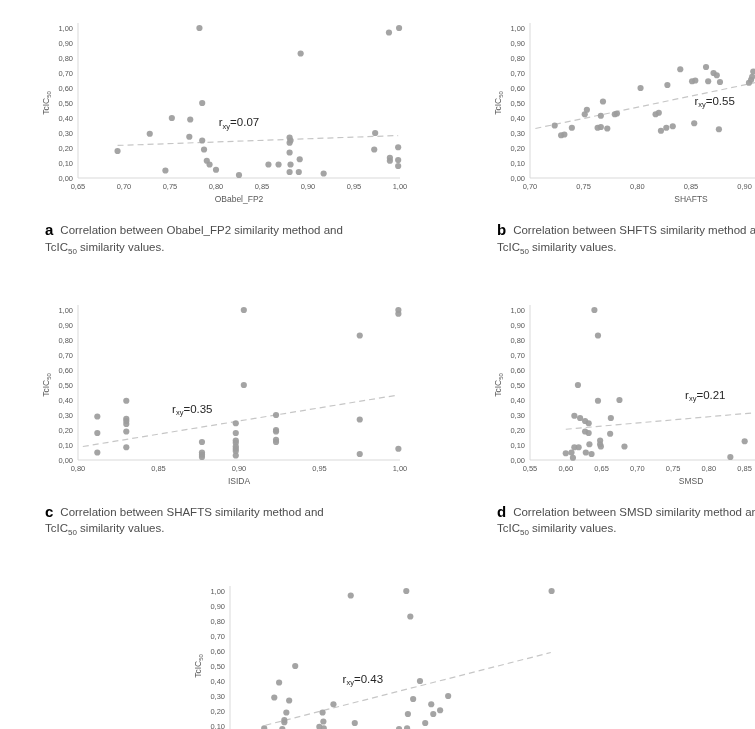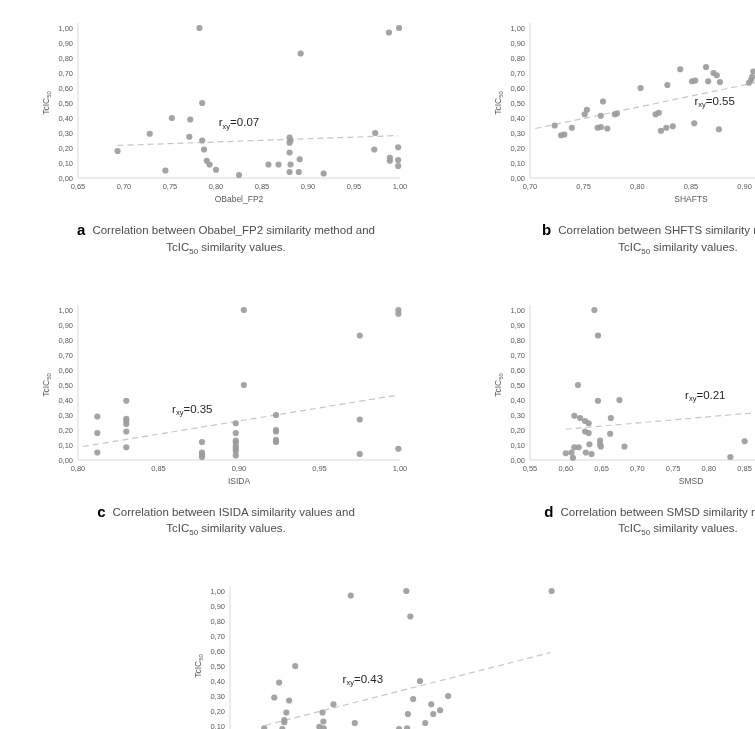--- a/index.html
+++ b/index.html
@@ -2,21 +2,21 @@
 <html><head>
 <meta charset="utf-8">
 <style>
   html,body{margin:0;padding:0;background:#ffffff;}
   body{font-family:"Liberation Sans",sans-serif;}
   .figure{width:755px;height:729px;box-sizing:border-box;padding-top:2px;overflow:hidden;background:#fff;}
   .row{display:flex;justify-content:space-between;margin-bottom:10px;}
   .row.center{justify-content:center;margin-bottom:0;}
   .panel{width:377px;display:flex;flex-direction:column;align-items:center;}
   .panel svg{display:block;}
-  .caption{text-align:center;font-size:11.5px;color:#4d4d4d;line-height:1.32;margin-top:4px;width:362px;}
+  .caption{text-align:left;font-size:11.5px;color:#4d4d4d;line-height:1.32;margin-top:4px;width:362px;}
   .cap-letter{font-weight:bold;font-size:15px;color:#000;margin-right:7px;vertical-align:-1px;}
   .caption sub{font-size:8px;}
 </style>
 </head>
 <body>
 
 <div class="figure">
   <div class="row">
     <figure class="panel">
       <svg width="372" height="198" viewBox="0 0 372 198">
@@ -203,21 +203,21 @@
           <circle cx="236.03000000000003" cy="139.75" r="3.1" fill="#9c9c9c" fill-opacity="0.92"></circle>
           <circle cx="236.03000000000003" cy="142" r="3.1" fill="#9c9c9c" fill-opacity="0.92"></circle>
           <circle cx="319.74999999999994" cy="35.5" r="3.1" fill="#9c9c9c" fill-opacity="0.92"></circle>
           <circle cx="319.74999999999994" cy="119.5" r="3.1" fill="#9c9c9c" fill-opacity="0.92"></circle>
           <circle cx="319.74999999999994" cy="154" r="3.1" fill="#9c9c9c" fill-opacity="0.92"></circle>
           <circle cx="358.39" cy="10" r="3.1" fill="#9c9c9c" fill-opacity="0.92"></circle>
           <circle cx="358.39" cy="13.75" r="3.1" fill="#9c9c9c" fill-opacity="0.92"></circle>
           <circle cx="358.39" cy="148.75" r="3.1" fill="#9c9c9c" fill-opacity="0.92"></circle>
           <text x="152.30999999999995" y="112.75" text-anchor="middle" font-size="11.5" fill="#262626"><tspan>r</tspan><tspan font-size="7.5" dy="2.5">xy</tspan><tspan font-size="11.5" dy="-2.5">=0.35</tspan></text>
         </svg>
-      <figcaption class="caption"><span class="cap-letter">c</span><span>Correlation between ISIDA similarity values and</span><br><span>TcIC<sub>50</sub> similarity values.</span></figcaption>
+      <figcaption class="caption"><span class="cap-letter">c</span><span>Correlation between SHAFTS similarity method and</span><br><span>TcIC<sub>50</sub> similarity values.</span></figcaption>
     </figure>
     <figure class="panel">
       <svg width="372" height="198" viewBox="0 0 372 198">
           <line x1="38" y1="5" x2="38" y2="160" stroke="#d9d9d9" stroke-width="1"></line>
           <line x1="38" y1="160" x2="360" y2="160" stroke="#d9d9d9" stroke-width="1"></line>
           <text x="33" y="162.5" text-anchor="end" font-size="7.5" fill="#595959">0,00</text>
           <text x="33" y="147.5" text-anchor="end" font-size="7.5" fill="#595959">0,10</text>
           <text x="33" y="132.5" text-anchor="end" font-size="7.5" fill="#595959">0,20</text>
           <text x="33" y="117.5" text-anchor="end" font-size="7.5" fill="#595959">0,30</text>
           <text x="33" y="102.5" text-anchor="end" font-size="7.5" fill="#595959">0,40</text>

